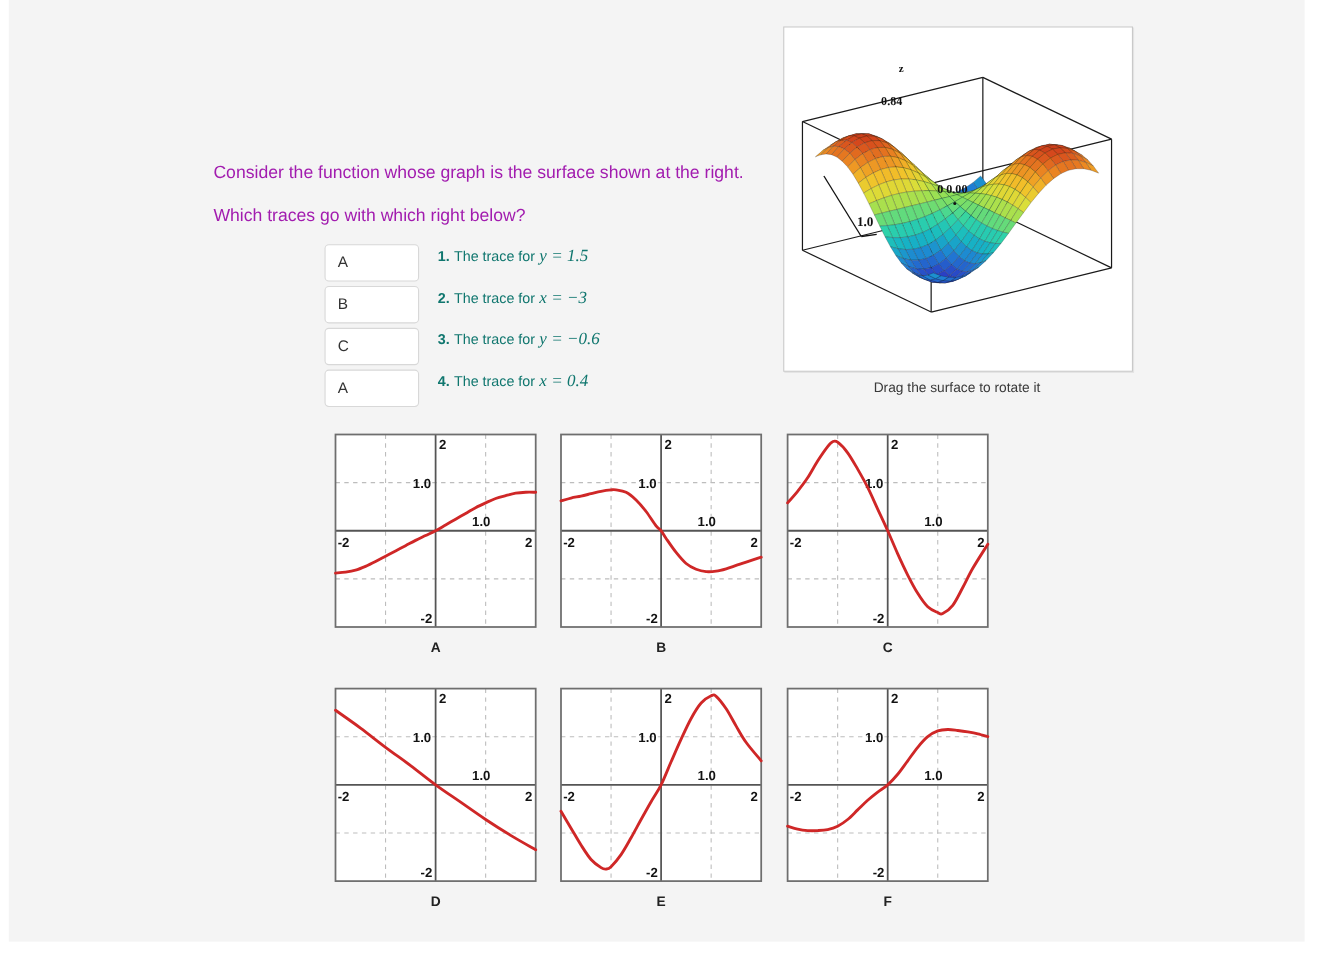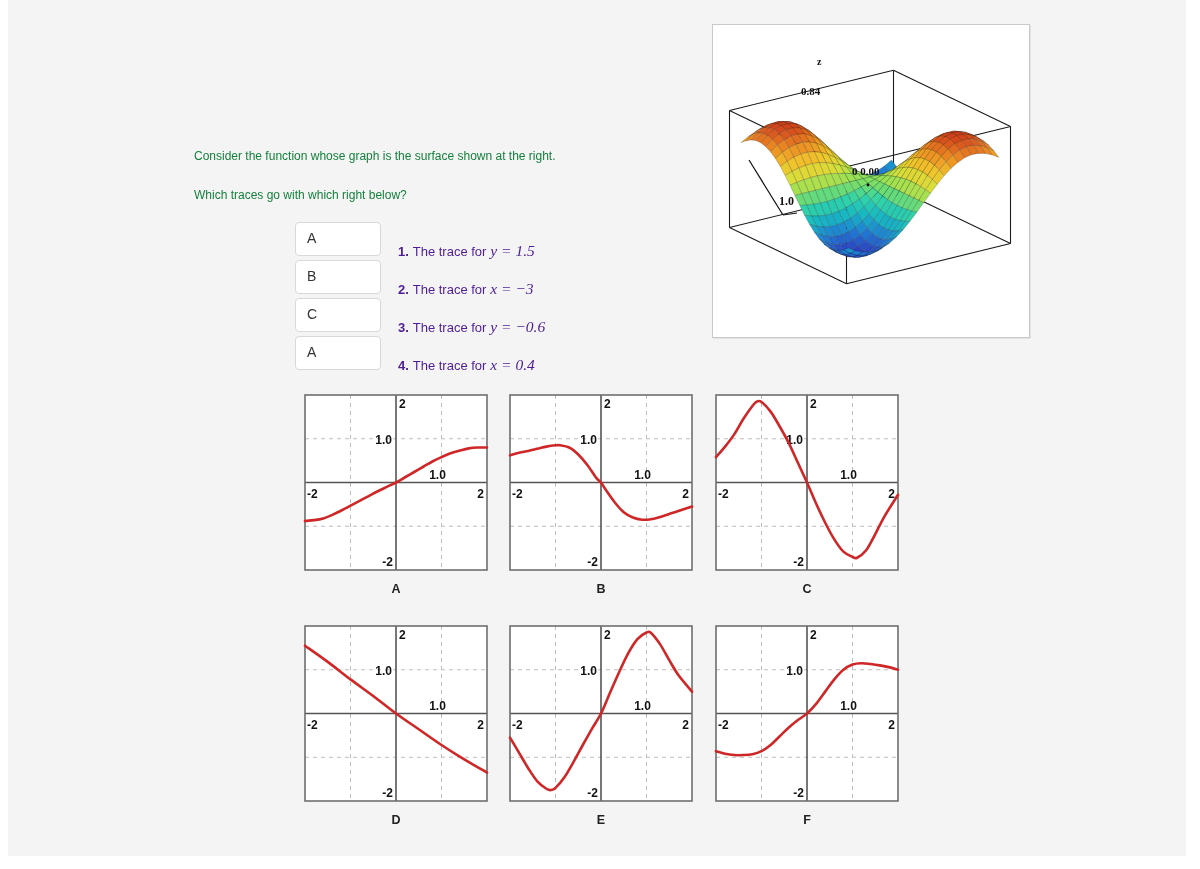--- a/index.html
+++ b/index.html
@@ -20,22 +20,22 @@
     top: 0px;
     width: 1178px;
     height: 856px;
     background: #f4f4f4;
   }
 
   
   .prompt {
     position: absolute;
     left: 186px;
-    font-size: 12px;
-    color: #15803d;
+    font-size: 16px;
+    color: #a21caf;
     white-space: nowrap;
     text-align: center;
   }
   #prompt-line-1 { top: 149px; }
   #prompt-line-2 { top: 188px; }
 
   
   #match-list {
     position: absolute;
     left: 287px;
@@ -59,24 +59,24 @@
     border-radius: 4px;
     font-size: 14px;
     color: #333333;
     padding: 7px 0 0 11px;
     font-family: "Liberation Sans", sans-serif;
     cursor: pointer;
   }
   .trace-text {
     position: absolute;
     left: 103px;
-    top: 20px;
+    top: 2px;
     font-family: "Liberation Serif", serif;
     font-size: 15.5px;
-    color: #4c1d95;
+    color: #0f766e;
     white-space: nowrap;
   }
   .trace-text .num { font-weight: bold; font-family: "Liberation Sans", sans-serif; font-size: 13px; }
   .trace-text .lbl { font-family: "Liberation Sans", sans-serif; font-size: 13px; }
   .trace-text .var { font-style: italic; }
 
   
   #surface-panel {
     position: absolute;
     left: 704px;
@@ -681,20 +681,21 @@
         <text x="88" y="70" font-family="&quot;Liberation Serif&quot;, serif" font-size="11" font-weight="bold" fill="#111111">0.84</text>
         <text x="139" y="150" font-family="&quot;Liberation Serif&quot;, serif" font-size="11" font-weight="bold" fill="#111111">0 0.00</text>
         <text x="66" y="180" font-family="&quot;Liberation Serif&quot;, serif" font-size="12" font-weight="bold" fill="#111111">1.0</text>
         <g>
           <line x1="36" y1="135" x2="70" y2="190" stroke="#111" stroke-width="1.2"></line>
           <line x1="70" y1="190" x2="84" y2="188" stroke="#111" stroke-width="1.2"></line>
           <circle cx="155" cy="160" r="1.4" fill="#111"></circle>
         </g>
       </svg>
   </div>
+  <div id="surface-caption">Drag the surface to rotate it</div>
 
   <div id="graph-grid">
       <div class="graph-cell" style="left: 0px; top: 0px;">
         <svg width="192" height="188" viewBox="0 0 192 188" class="plot-svg">
           <rect x="5" y="5" width="182" height="175" fill="#ffffff"></rect>
           <line x1="50.5" y1="5" x2="50.5" y2="180" stroke="#bdbdbd" stroke-width="1" stroke-dasharray="4 4"></line>
           <line x1="5" y1="136.25" x2="187" y2="136.25" stroke="#bdbdbd" stroke-width="1" stroke-dasharray="4 4"></line>
           <line x1="141.5" y1="5" x2="141.5" y2="180" stroke="#bdbdbd" stroke-width="1" stroke-dasharray="4 4"></line>
           <line x1="5" y1="48.75" x2="187" y2="48.75" stroke="#bdbdbd" stroke-width="1" stroke-dasharray="4 4"></line>
           <line x1="5" y1="92.5" x2="187" y2="92.5" stroke="#555555" stroke-width="1.6"></line>

